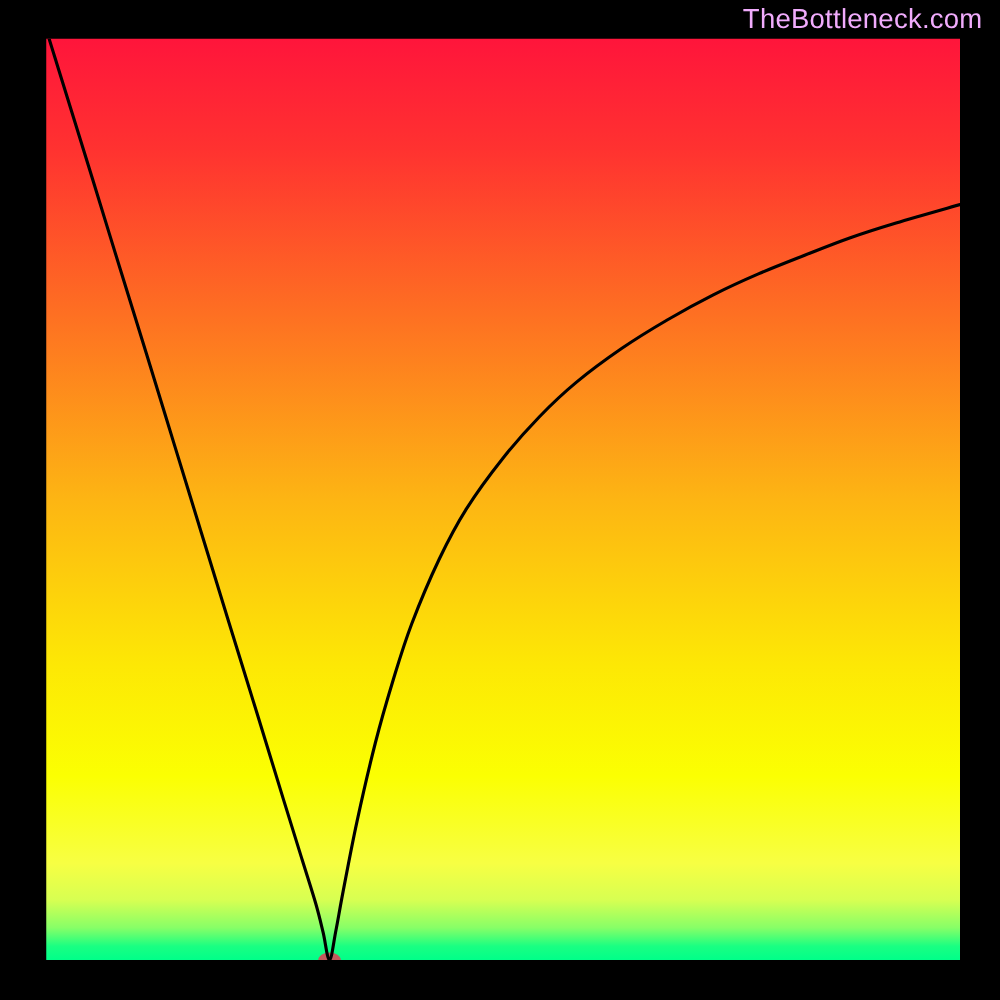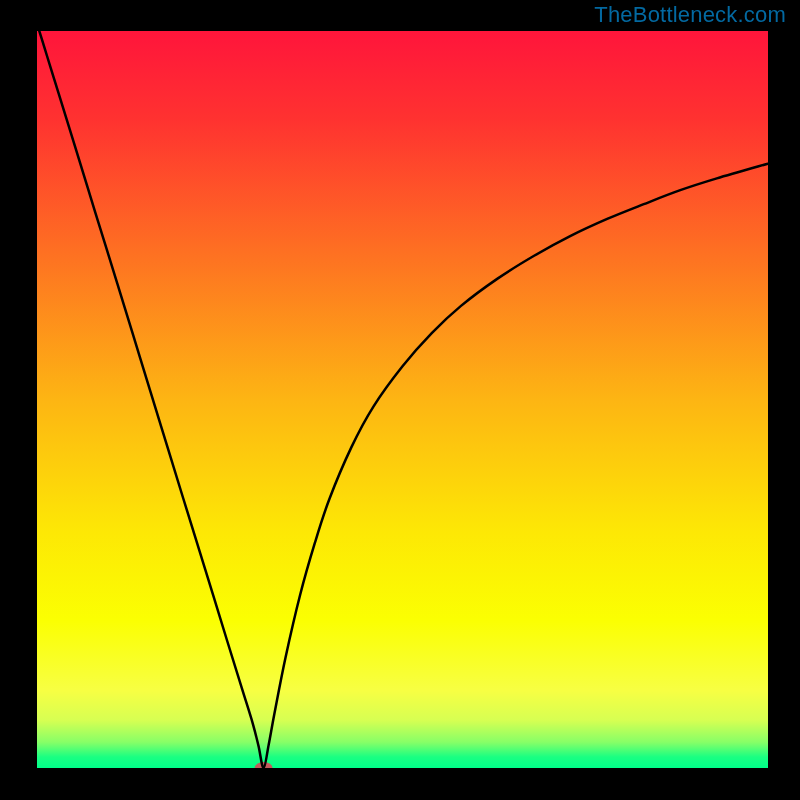--- a/index.html
+++ b/index.html
@@ -17,21 +17,21 @@
     width: 800px;
     height: 800px;
     background: #000;
   }
   .watermark {
     position: absolute;
     top: 2px;
     right: 14px;
     font-family: Verdana, Arial, sans-serif;
     font-size: 22px;
-    color: #0369a1;
+    color: #f0abfc;
     font-weight: 400;
     letter-spacing: 0.2px;
   }
   svg {
     position: absolute;
     top: 0;
     left: 0;
   }
 </style>
 </head>

